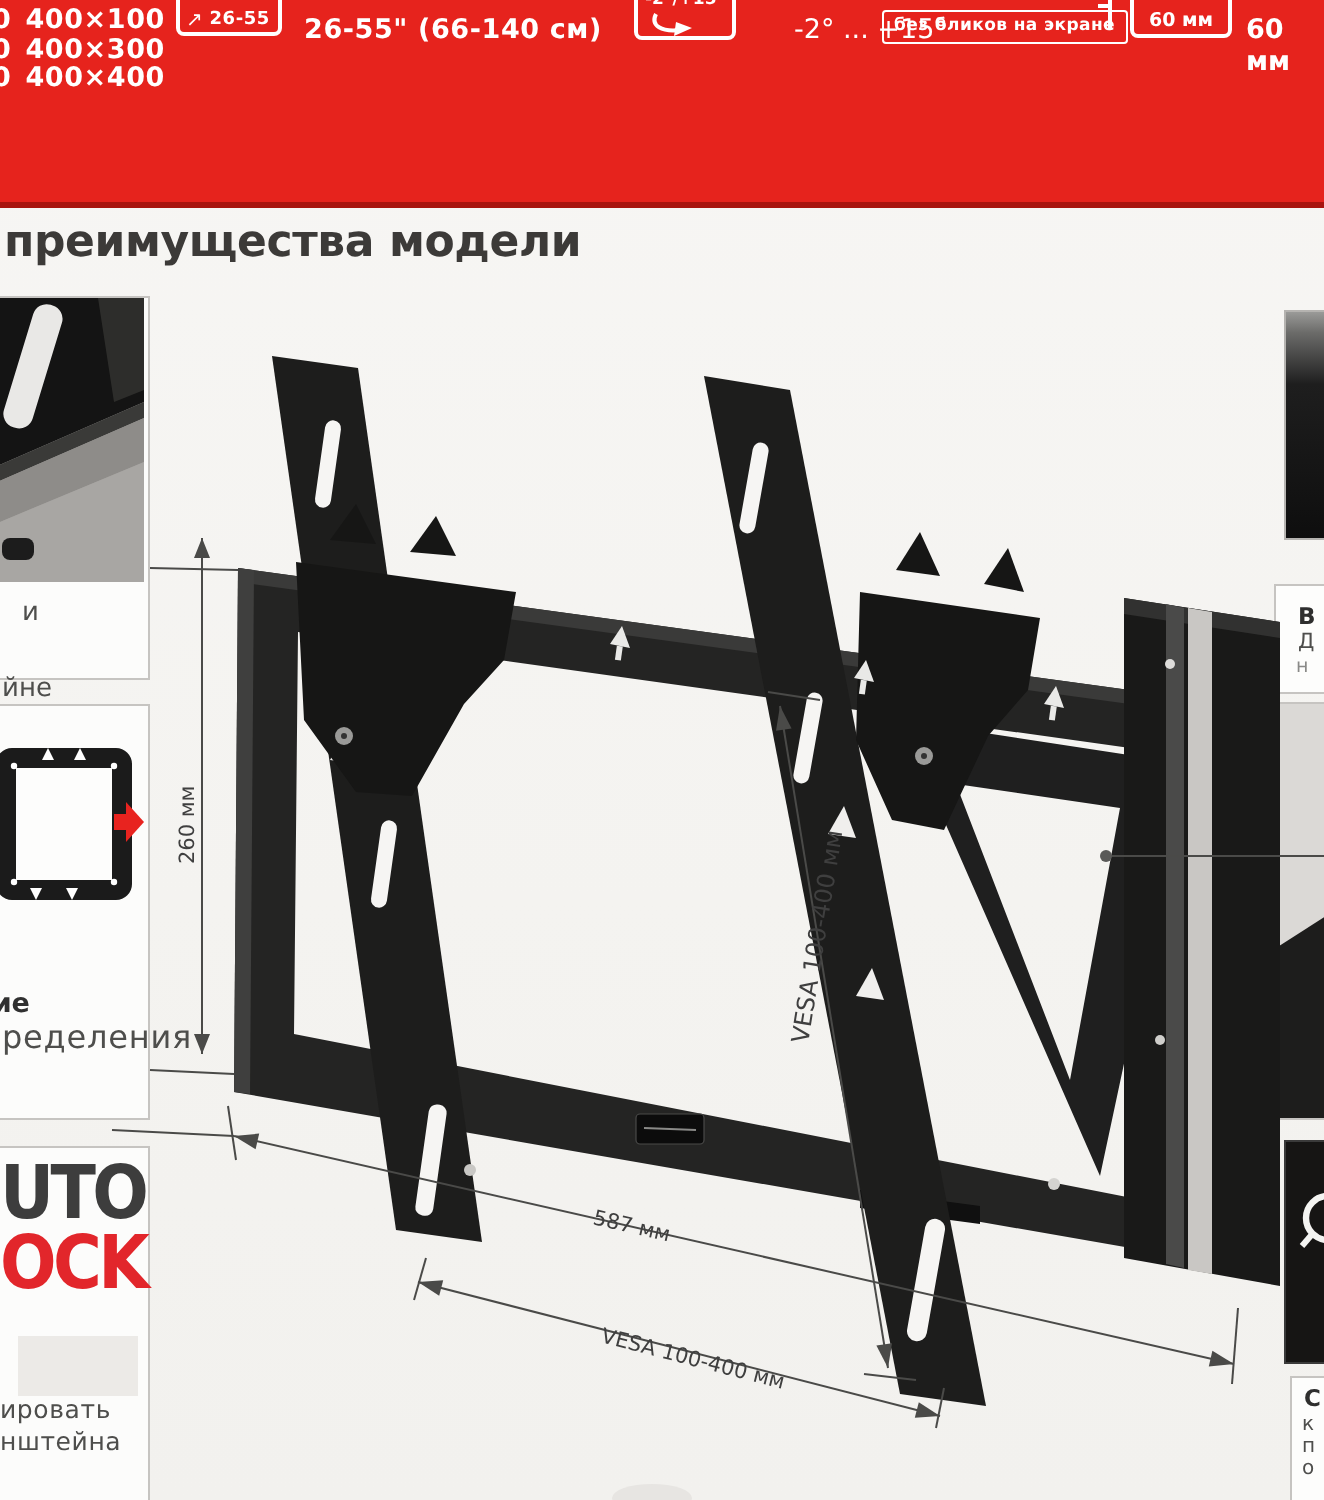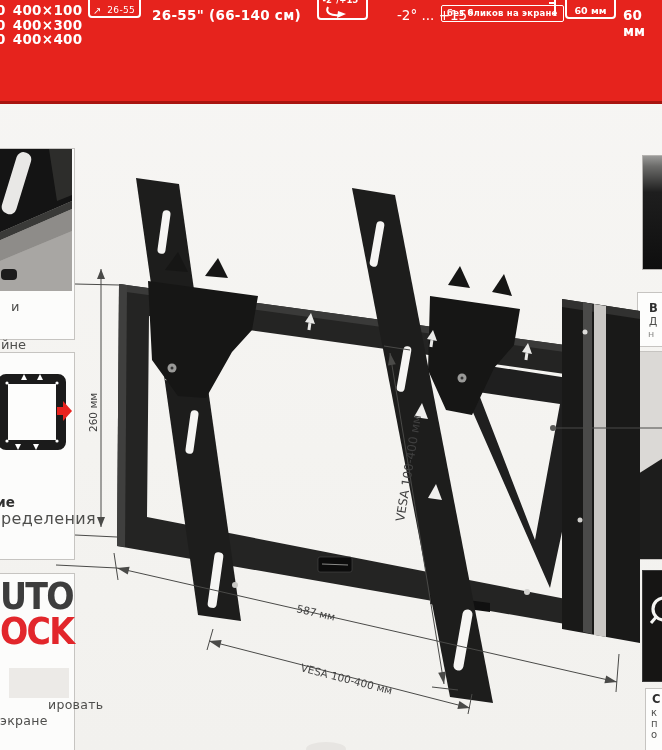--- a/index.html
+++ b/index.html
@@ -6,21 +6,21 @@
   body{width:662px;height:750px;font-family:"DejaVu Sans","Liberation Sans",sans-serif;}
   .page{position:relative;width:662px;height:750px;overflow:hidden;
         background:linear-gradient(180deg,#f7f6f4 0%,#f4f3f0 60%,#f2f1ee 100%);}
   
   .header{position:absolute;left:0;top:0;width:662px;height:101px;background:#e6231d;
           overflow:hidden;color:#fff;z-index:5;border-bottom:3px solid #a8140f;}
   .vesa-list{position:absolute;left:-4px;top:3px;font-size:13.5px;font-weight:bold;line-height:14.5px;letter-spacing:.3px;white-space:nowrap;}
   .vesa-line{display:flex;gap:7px;}
   .icon-box{position:absolute;border:2.5px solid #fff;border-radius:4px;}
   .screen-icon{left:88px;top:-20px;width:49px;height:34px;}
-  .screen-icon .lbl{position:absolute;right:4px;bottom:1px;font-size:9px;font-weight:normal;letter-spacing:.3px;margin-top:24px;}
+  .screen-icon .lbl{position:absolute;right:4px;bottom:1px;font-size:9px;font-weight:bold;letter-spacing:.3px;margin-top:24px;}
   .screen-icon .arr{position:absolute;left:3px;bottom:0px;font-size:10px;}
   .screen-range{position:absolute;left:152px;top:7px;font-size:13.5px;font-weight:bold;letter-spacing:.3px;}
   .tilt-icon{left:317px;top:-22px;width:47px;height:38px;}
   .tilt-icon .lbl{position:absolute;left:0;right:0;bottom:13px;text-align:center;font-size:8.5px;font-weight:bold;}
   .tilt-icon svg{position:absolute;left:5px;bottom:0px;}
   .tilt-range{position:absolute;left:397px;top:7px;font-size:13.5px;font-weight:normal;}
   .badge{position:absolute;left:441px;top:5px;border:1.5px solid #fff;border-radius:2px;
          padding:2px 5px 3px 5px;font-size:8.5px;font-weight:bold;letter-spacing:.2px;}
   .depth-bar{position:absolute;left:554px;top:-6px;width:2px;height:21px;background:#fff;}
   .depth-tick{position:absolute;left:549px;top:2px;width:5px;height:2px;background:#fff;}
@@ -90,20 +90,21 @@
     <div class="badge">без бликов на экране</div>
 
     <div class="depth-bar"></div>
     <div class="depth-tick"></div>
     <div class="icon-box depth-icon">
       <span class="lbl">60 мм</span>
     </div>
     <div class="depth-text">60 мм</div>
   </div>
 
+  <div class="page-title">преимущества модели</div>
 
   <div class="card card-photo1">
     <svg width="101" height="142">
       <rect width="101" height="142" fill="#a09e9b"></rect>
       <polygon points="0,0 101,0 101,52 0,96" fill="#141414"></polygon>
       <polygon points="78,0 101,0 101,46 86,52" fill="#2d2d2b"></polygon>
       <rect x="38" y="2" width="15" height="64" rx="7" fill="#e9e8e6" transform="rotate(17 45 34)"></rect>
       <polygon points="0,96 101,52 101,60 0,104" fill="#3a3a38"></polygon>
       <polygon points="0,104 101,60 101,82 0,124" fill="#8e8c89"></polygon>
       <polygon points="0,124 101,82 101,142 0,142" fill="#a8a6a3"></polygon>
@@ -129,22 +130,22 @@
       <polygon points="92,30 101,40 92,50" fill="#e8231f"></polygon>
     </svg>
     <span class="frag" style="left:16px;top:141px;font-size:13.5px;font-weight:bold;color:#303030;">ние</span>
     <span class="frag" style="left:30px;top:156px;font-size:16px;letter-spacing:.4px;">ределения</span>
   </div>
 
   <div class="card card-autolock">
     <div class="al-word" style="top:6px;">UTO</div>
     <div class="al-word al-red" style="top:41px;">OCK</div>
     <div class="al-ghost"></div>
-    <span class="frag" style="left:29px;top:123px;font-size:12.5px;letter-spacing:.3px;margin-left:48px;">ировать</span>
-    <span class="frag" style="left:29px;top:139px;font-size:12.5px;letter-spacing:.3px;">экране</span>
+    <span class="frag" style="left:29px;top:123px;font-size:12.5px;letter-spacing:.3px;">ировать</span>
+    <span class="frag" style="left:29px;top:139px;font-size:12.5px;letter-spacing:.3px;">нштейна</span>
   </div>
 
   <div class="card card-rphoto1"></div>
 
   <div class="card card-r card-rtext1">
     <span class="frag" style="left:11px;top:8px;font-size:11.5px;font-weight:bold;color:#2e2e2e;">В</span>
     <span class="frag" style="left:11px;top:22px;font-size:10.5px;">Д</span>
     <span class="frag" style="left:10px;top:35px;font-size:9.5px;color:#8a8a88;">н</span>
   </div>
 

